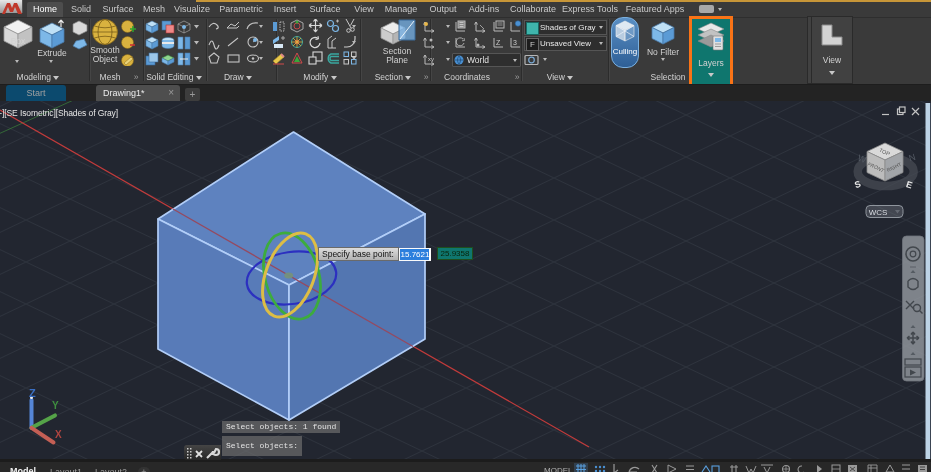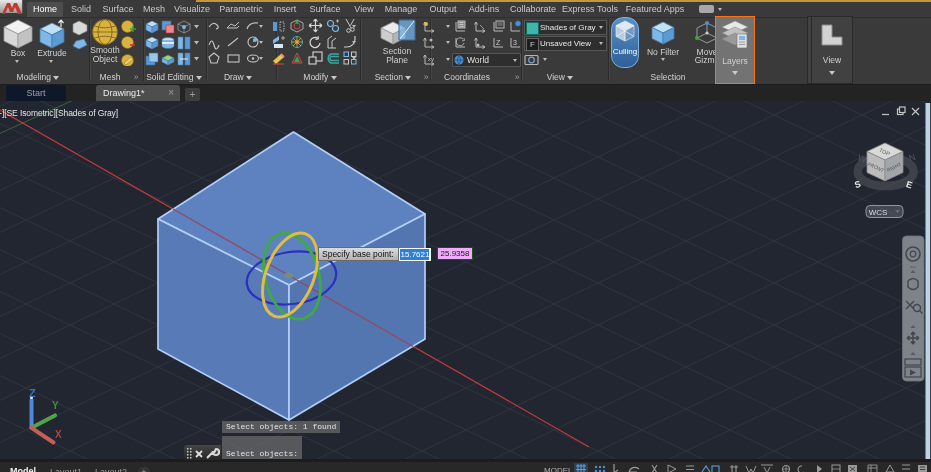--- a/index.html
+++ b/index.html
@@ -83,21 +83,21 @@
         <polygon points="49,4 61,10 49,16 37,10" fill="#bfe0f5" stroke="#4a7aa8"></polygon>
         <polygon points="37,10 49,16 49,29 37,23" fill="#7db8e8" stroke="#4a7aa8"></polygon>
         <polygon points="49,16 61,10 61,23 49,29" fill="#5b9bd5" stroke="#4a7aa8"></polygon>
         <path d="M58 8 v-7 m0 0 l-2.5 3 m2.5 -3 l2.5 3" stroke="#e8e8e8" stroke-width="1.2" fill="none"></path>
       </g>
       <g stroke-width="0.7">
         <polygon points="76,2 84,6 84,12 76,16 70,13 70,5" fill="#d8d8d8" stroke="#888"></polygon>
         <polygon points="73,22 81,20 84,26 76,30 70,27" fill="#7db8e8" stroke="#4a7aa8"></polygon>
       </g>
     </svg>
-    <span class="lbl" style="left:2px;top:48px;width:32px;">Box</span>
+    <span class="lbl" style="left:2px;top:36px;width:32px;">Box</span>
     <div class="dds" style="left:15px;top:60px;"></div>
     <span class="lbl" style="left:34px;top:48px;width:36px;">Extrude</span>
     <div class="dds" style="left:49px;top:60px;"></div>
 
     <svg class="abs" style="left:92px;top:19px;" width="48" height="48">
       <circle cx="13" cy="13" r="12.5" fill="#d9b23f"></circle>
       <path d="M13 0.5 a7 12.5 0 0 0 0 25 a7 12.5 0 0 0 0 -25 M0.5 13 h25 M2.5 7 a20 11 0 0 0 21 0 M2.5 19 a20 11 0 0 1 21 0" stroke="#6b5213" stroke-width="0.7" fill="none"></path>
       <circle cx="13" cy="13" r="12.5" fill="none" stroke="#8a6a1a" stroke-width="0.8"></circle>
     </svg>
     <span class="lbl" style="left:84px;top:45px;width:42px;">Smooth</span>
@@ -370,21 +370,21 @@
       <path d="M13 13 V3 M13 13 L23 18 M13 13 L3 18" stroke="#9a9a9a" stroke-width="1"></path>
       <circle cx="13" cy="3" r="2" fill="#4a90d2"></circle>
         <circle cx="3" cy="18" r="2" fill="#3aa83a"></circle>
         <circle cx="23" cy="18" r="2" fill="#d24a4a"></circle>
       <circle cx="13" cy="13" r="1.6" fill="#ccc"></circle>
     </svg>
     <span class="lbl" style="left:688px;top:47px;width:38px;">Move</span>
     <span class="lbl" style="left:688px;top:55px;width:38px;">Gizmo</span>
     <div class="dds" style="left:721px;top:58px;"></div>
 
-    <div class="abs" style="left:715px;top:16px;width:38px;height:66px;background:#737373;border:1px solid #f97316;">
+    <div class="abs" style="left:689px;top:16px;width:38px;height:66px;background:#0f766e;border:3px solid #f97316;">
       <svg class="abs" style="left:5px;top:3px;" width="28" height="32">
         <polygon points="14,1 27,7 14,13 1,7" fill="#e8e8e8" stroke="#888" stroke-width="0.6"></polygon>
         <polygon points="14,7 27,13 14,19 1,13" fill="#c2c2c2" stroke="#888" stroke-width="0.6"></polygon>
         <polygon points="14,13 27,19 14,25 1,19" fill="#9a9a9a" stroke="#888" stroke-width="0.6"></polygon>
         <rect x="16" y="14" width="10" height="14" rx="1" fill="#e0e0e0" stroke="#777" stroke-width="0.6"></rect>
         <rect x="18" y="16" width="6" height="4" fill="#7db8e8"></rect>
         <path d="M18 22 h6 M18 24.5 h6" stroke="#888" stroke-width="0.8"></path>
       </svg>
       <span class="lbl" style="left:0;top:39px;width:38px;">Layers</span>
       <span class="dd" style="position:absolute;left:16px;top:54px;"></span>
@@ -400,21 +400,21 @@
     <div class="abs" style="left:811px;top:16px;width:40px;height:66px;background:#414141;border:1px solid #2a2a2a;">
       <svg class="abs" style="left:8px;top:6px;" width="26" height="24">
         <path d="M2 2 h10 v12 h10 v8 H2 Z" fill="#d2d2d2" stroke="#8a8a8a" stroke-width="1"></path>
       </svg>
       <span class="lbl" style="left:0;top:38px;width:40px;">View</span>
       <span class="dd" style="position:absolute;left:17px;top:54px;"></span>
     </div>
   </div>
 
   <div class="abs" style="left:0;top:84px;width:931px;height:17px;background:#232323;border-top:1px solid #1d1d1d;"></div>
-  <div class="abs" style="left:6px;top:85px;width:60px;height:16px;background:#0f172a;border-radius:3px 3px 0 0;color:#a0a0a0;font-size:9px;text-align:center;line-height:16px;">Start</div>
+  <div class="abs" style="left:6px;top:85px;width:60px;height:16px;background:#0c4a6e;border-radius:3px 3px 0 0;color:#a0a0a0;font-size:9px;text-align:center;line-height:16px;">Start</div>
   <div class="abs" style="left:96px;top:85px;width:84px;height:16px;background:#4e4e4e;border-radius:3px 3px 0 0;color:#ececec;font-size:9px;line-height:16px;">
     <span style="margin-left:7px;">Drawing1*</span><span style="position:absolute;right:6px;color:#9a9a9a;font-size:10px;">×</span>
   </div>
   <div class="abs" style="left:185px;top:88px;width:15px;height:13px;background:#3d3d3d;border-radius:2px;color:#9a9a9a;font-size:10px;line-height:13px;text-align:center;">+</div>
 
   <div class="abs" style="left:0;top:101px;width:931px;height:358px;" id="vpwrap">
   <svg width="931" height="358" viewBox="0 0 931 358">
     <defs>
       <pattern id="iso" width="88" height="42" patternUnits="userSpaceOnUse" patternTransform="translate(26,35)">
         <path d="M0 0 L88 42 M0 42 L88 0" stroke="#2f343e" stroke-width="0.9" fill="none"></path>
@@ -499,24 +499,24 @@
       <text x="52" y="308" font-size="10" fill="#3f8f3f" font-weight="bold">Y</text>
       <text x="55" y="337" font-size="10" fill="#b04540" font-weight="bold">X</text>
     </g>
   </svg>
   </div>
 
   <div class="abs" style="left:-3px;top:107.5px;font-size:8.5px;color:#e6e6e6;letter-spacing:-0.1px;">[-][SE Isometric][Shades of Gray]</div>
 
   <div class="abs" style="left:318px;top:247px;width:76px;height:12px;background:linear-gradient(180deg,#dcdcdc,#b2b2b2);border:1px solid #6a6a6a;font-size:8.5px;color:#111;line-height:12px;padding-left:3px;">Specify base point:</div>
   <div class="abs" style="left:399px;top:247.5px;width:30px;height:11px;background:#2b7fdd;border:1.5px solid #fafafa;color:#fff;font-size:8px;line-height:11px;text-align:center;">15.7621<span style="position:absolute;right:-1px;top:0;width:2.5px;height:11px;background:#fff;"></span></div>
-  <div class="abs" style="left:437px;top:247px;width:34px;height:11px;background:#f0abfc;border:1px solid #1e4f1e;color:#09230a;font-size:8px;line-height:11px;text-align:center;">25.9358</div>
+  <div class="abs" style="left:437px;top:247px;width:34px;height:11px;background:#0f766e;border:1px solid #1e4f1e;color:#09230a;font-size:8px;line-height:11px;text-align:center;">25.9358</div>
 
   <div class="abs mono" style="left:222px;top:421px;height:12px;background:rgba(112,112,112,0.68);color:#e3e3e3;font-size:8px;line-height:12px;padding:0 4px;white-space:pre;">Select objects: 1 found</div>
-  <div class="abs mono" style="left:222px;top:435.5px;height:12px;background:rgba(112,112,112,0.68);color:#e3e3e3;font-size:8px;line-height:12px;padding:12px 4px;white-space:pre;">Select objects:</div>
+  <div class="abs mono" style="left:222px;top:435.5px;height:12px;background:rgba(112,112,112,0.68);color:#e3e3e3;font-size:8px;line-height:12px;padding:4px 4px;white-space:pre;">Select objects:</div>
 
   <div class="abs" style="left:0;top:459px;width:931px;height:3px;background:#1c1c1c;"></div>
   <div class="abs" style="left:0;top:462px;width:931px;height:10px;background:#282828;"></div>
   <div class="abs" style="left:10px;top:466px;font-size:9px;font-weight:bold;color:#f0f0f0;">Model</div>
   <div class="abs" style="left:50px;top:467px;font-size:9px;color:#9a9a9a;">Layout1</div>
   <div class="abs" style="left:95px;top:467px;font-size:9px;color:#9a9a9a;">Layout2</div>
   <div class="abs" style="left:138px;top:467px;width:12px;height:10px;background:#333;border-radius:5px;color:#999;font-size:9px;line-height:10px;text-align:center;">+</div>
   <div id="statusicons">
     <span class="abs" style="left:544px;top:465.5px;font-size:8px;color:#b0b0b0;">MODEL</span>
     <svg class="abs" style="left:574px;top:463px;" width="360" height="13">

